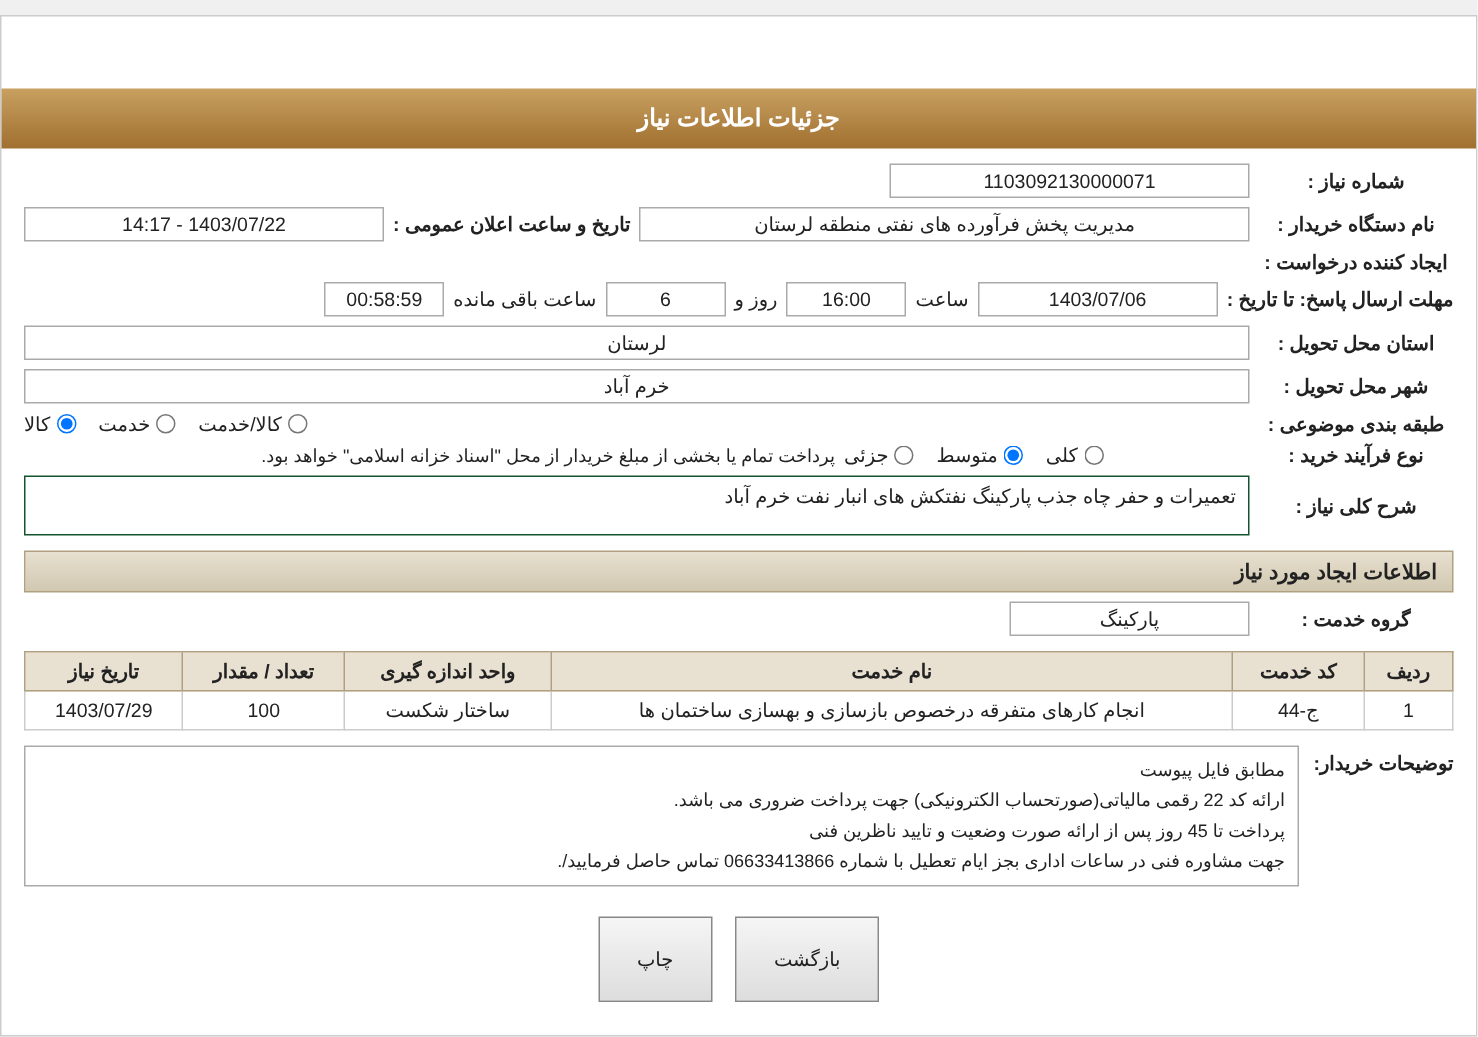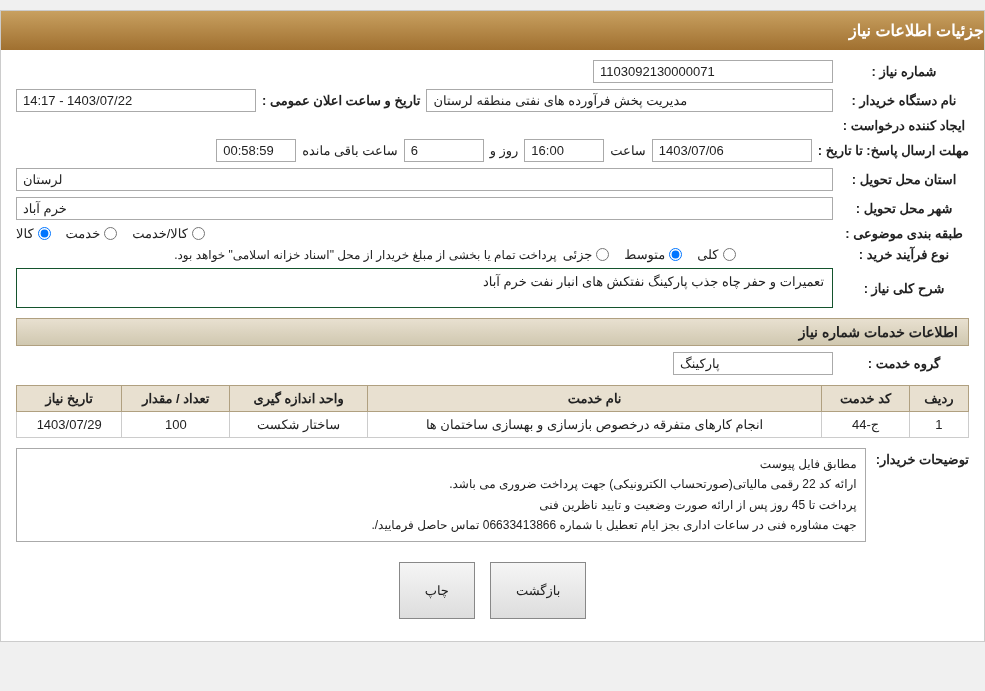--- a/index.html
+++ b/index.html
@@ -12,23 +12,25 @@
     }
     .page-wrapper {
       max-width: 985px;
       margin: 10px auto;
       background: #fff;
       border: 1px solid #ccc;
     }
     .page-header {
       background: linear-gradient(to bottom, #c8a060, #a07030);
       color: #fff;
+      text-align: center;
       padding: 10px 0;
       font-size: 16px;
       font-weight: bold;
+      margin-top: 48px;
     }
     .content {
       padding: 10px 15px;
     }
     .row {
       display: flex;
       align-items: center;
       margin-bottom: 6px;
       gap: 6px;
     }
@@ -41,21 +43,21 @@
     }
     .label-sm {
       min-width: 80px;
     }
     .field-box {
       border: 1px solid #aaa;
       background: #fff;
       padding: 3px 6px;
       min-height: 22px;
       flex: 1;
-      text-align: left;
+      text-align: center;
     }
     .field-box-sm {
       flex: 0 0 auto;
       min-width: 80px;
     }
     .field-box-md {
       flex: 0 0 auto;
       min-width: 160px;
     }
     .field-box-lg {
@@ -243,21 +245,21 @@
         </div>
       </div>
       <span style="flex:2; color:#222; font-size:12px; text-align:right;">پرداخت تمام یا بخشی از مبلغ خریدار از محل "اسناد خزانه اسلامی" خواهد بود.</span>
     </div>
 
     <div class="row">
       <span class="label">شرح کلی نیاز :</span>
       <div class="description-box">تعمیرات و حفر چاه جذب پارکینگ نفتکش های انبار نفت خرم آباد</div>
     </div>
 
-    <div class="section-header">اطلاعات خدمات شماره نیاز</div>
+    <div class="section-header">اطلاعات ایجاد مورد نیاز</div>
 
     <div class="row">
       <span class="label">گروه خدمت :</span>
       <div class="field-box field-box-md">پارکینگ</div>
     </div>
 
     <div class="table-section">
       <table>
         <thead>
           <tr>

